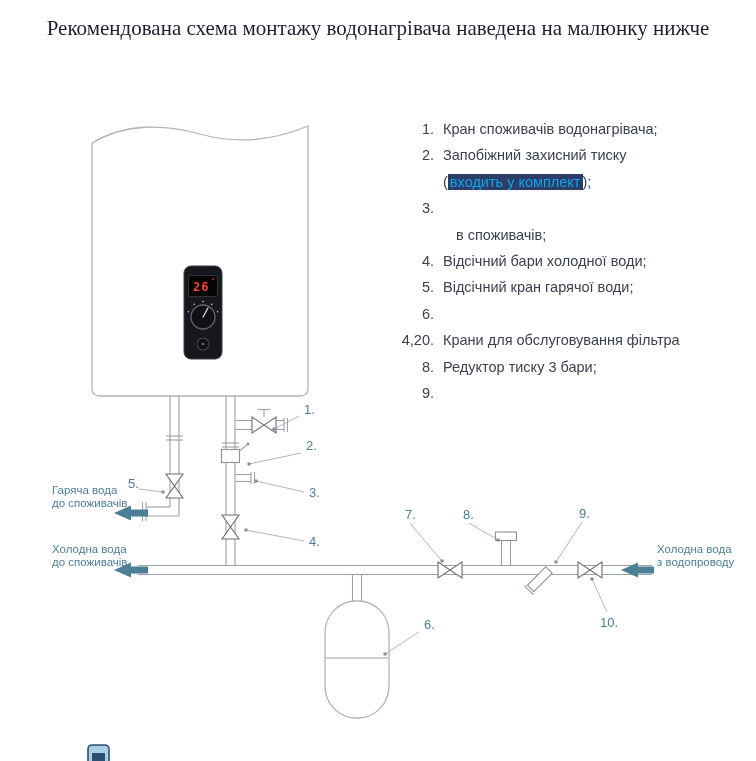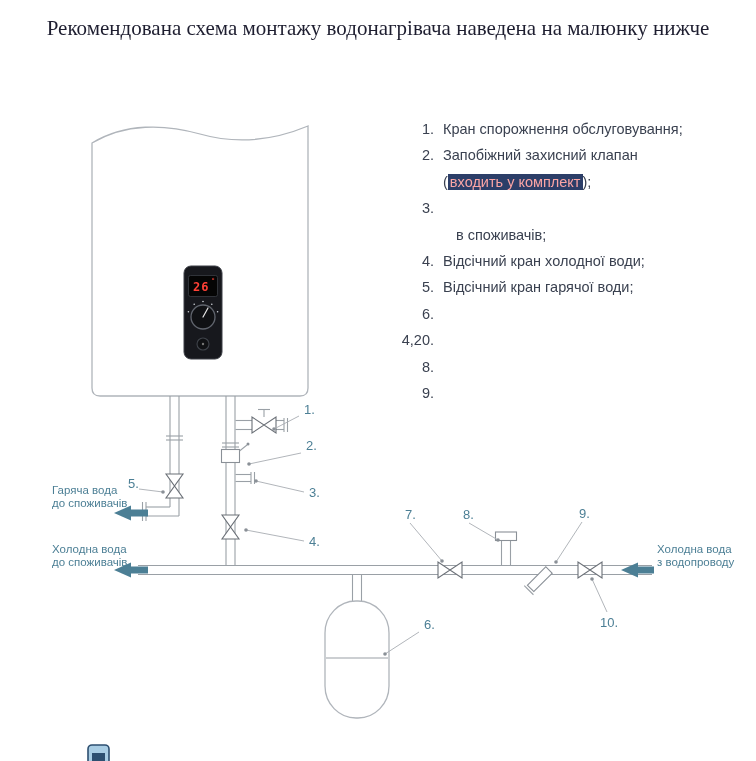--- a/index.html
+++ b/index.html
@@ -20,21 +20,21 @@
   .flow{font:11.5px "Liberation Sans",sans-serif;fill:#4c7f95;}
   .arrow{fill:#4c7f95;}
   .seg{font:bold 12px "DejaVu Sans Mono",monospace;fill:#ff4136;letter-spacing:1px;}
   .segu{font:7px "DejaVu Sans Mono",monospace;fill:#ff4136;}
   
   .legend{position:absolute;left:392px;top:116px;width:360px;
           font-size:14.5px;line-height:26.4px;color:#3a4150;}
   .lrow{display:flex;}
   .lnum{width:42px;text-align:right;padding-right:9px;flex:none;}
   .indent{padding-left:13px;}
-  .hl{background:#2c3e68;color:#fca5a5;padding:0 2px;}
+  .hl{background:#2c3e68;color:#0ea5e9;padding:0 2px;}
 </style>
 </head>
 <body>
 
 <div class="page">
 
   <h1 class="title">Рекомендована схема монтажу водонагрівача наведена на малюнку нижче</h1>
 
   <svg class="diagram" width="756" height="761" viewBox="0 0 756 761" xmlns="http://www.w3.org/2000/svg">
 
@@ -180,55 +180,57 @@
 
     <g>
       <rect x="88" y="745" width="21" height="20" rx="4" fill="#a9cde4" stroke="#2d4f70" stroke-width="1.6"></rect>
       <rect x="92" y="753" width="13" height="10" fill="#2d4f70"></rect>
     </g>
   </svg>
 
   <div class="legend">
     <div class="lrow">
       <span class="lnum">1.</span>
-      <span class="ltext">Кран спорожнення обслуговування;</span>
+      <span class="ltext">Кран споживачів водонагрівача;</span>
     </div>
     <div class="lrow">
       <span class="lnum">2.</span>
-      <span class="ltext">Запобіжний захисний клапан</span>
+      <span class="ltext">Запобіжний захисний тиску</span>
     </div>
     <div class="lrow">
       <span class="lnum"></span>
       <span class="ltext"><span>(</span><span class="hl">входить у комплект</span><span>);</span></span>
     </div>
     <div class="lrow">
       <span class="lnum">3.</span>
     </div>
     <div class="lrow">
       <span class="lnum"></span>
       <span class="ltext indent">в споживачів;</span>
     </div>
     <div class="lrow">
       <span class="lnum">4.</span>
-      <span class="ltext">Відсічний кран холодної води;</span>
+      <span class="ltext">Відсічний бари холодної води;</span>
     </div>
     <div class="lrow">
       <span class="lnum">5.</span>
       <span class="ltext">Відсічний кран гарячої води;</span>
     </div>
     <div class="lrow">
       <span class="lnum">6.</span>
     </div>
     <div class="lrow">
       <span class="lnum">4,20.</span>
+      <span class="ltext">Крани для обслуговування фільтра</span>
     </div>
     <div class="lrow">
       <span class="lnum"></span>
     </div>
     <div class="lrow">
       <span class="lnum">8.</span>
+      <span class="ltext">Редуктор тиску 3 бари;</span>
     </div>
     <div class="lrow">
       <span class="lnum">9.</span>
     </div>
   </div>
 
 </div>
 
 </body></html>

